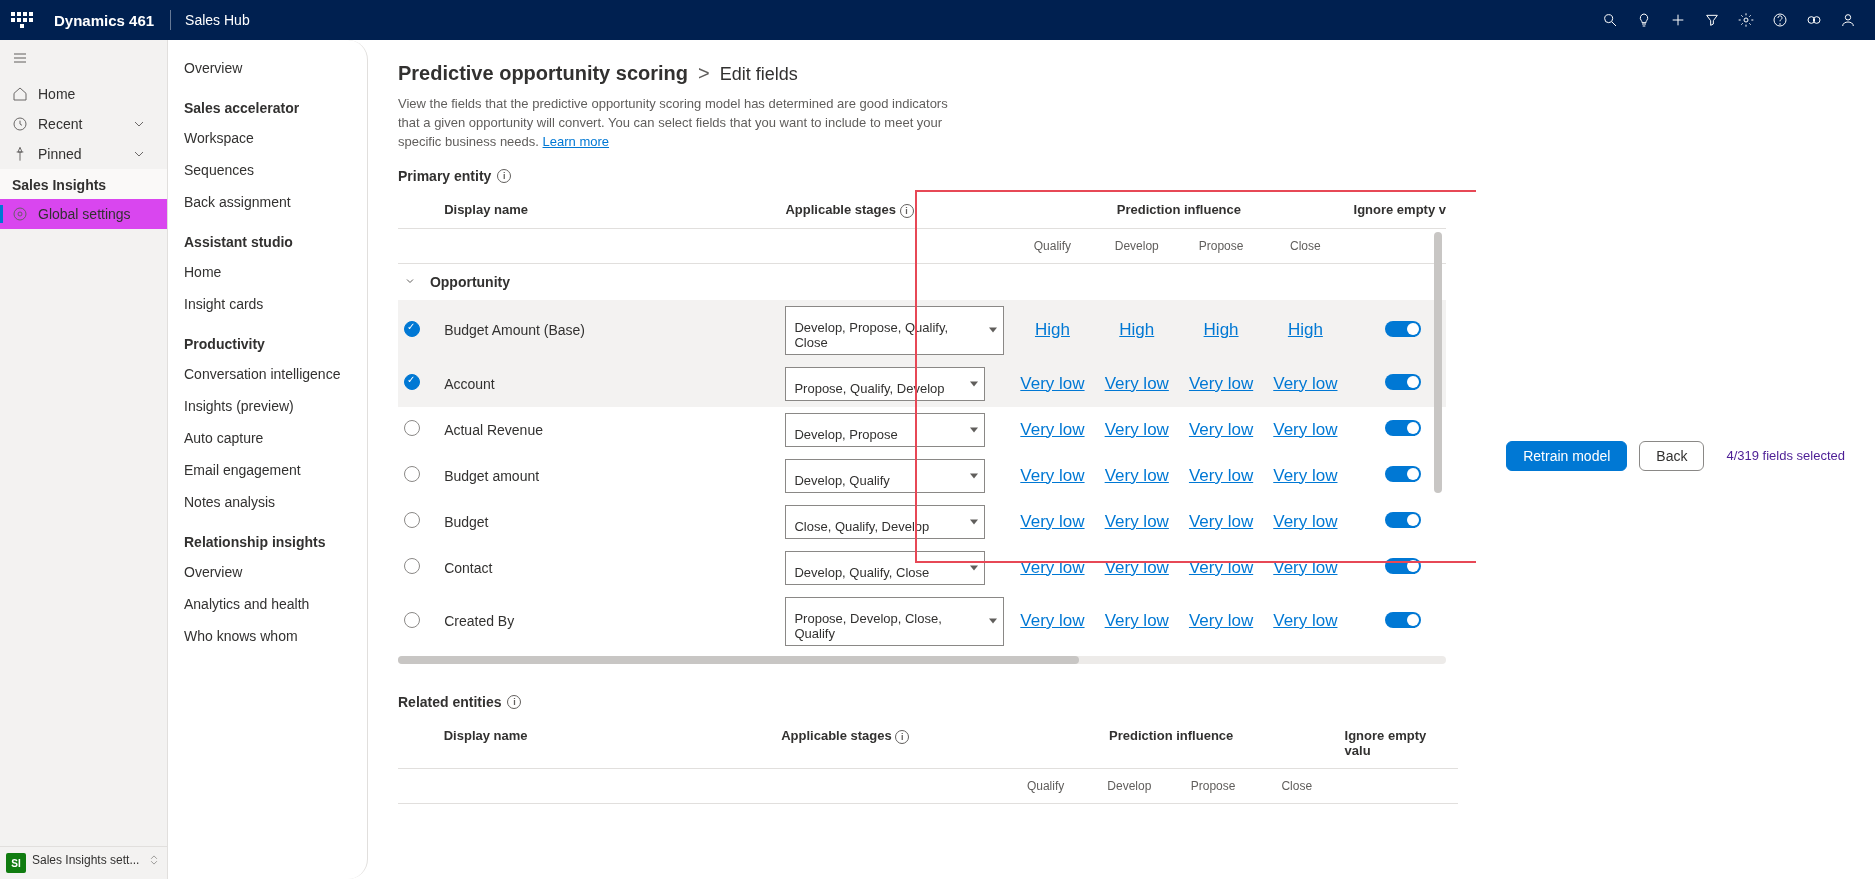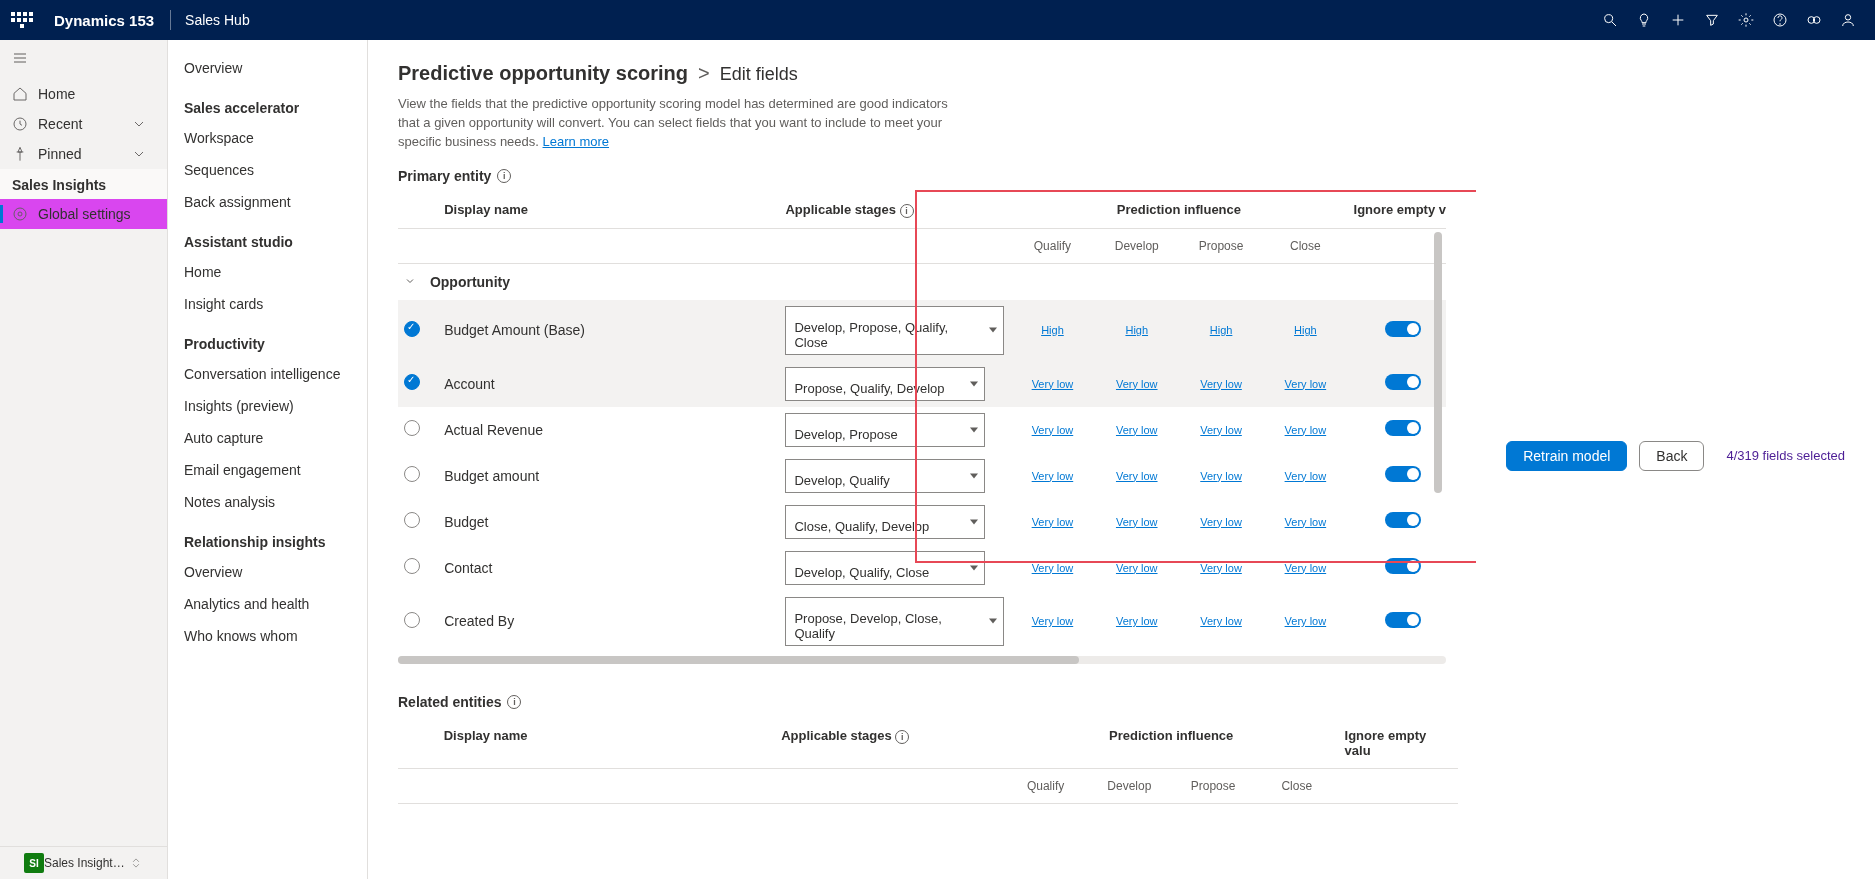--- a/index.html
+++ b/index.html
@@ -16,25 +16,25 @@
   .shell { display:flex; height: calc(100vh - 40px); }
   .leftnav { width:168px; background:#f3f2f1; border-right:1px solid #e1dfdd; display:flex; flex-direction:column; }
   .leftnav .ham { padding:10px 12px; cursor:pointer;}
   .leftnav .ham svg{width:16px;height:16px;stroke:#605e5c;fill:none;stroke-width:1.5;}
   .leftnav .item { display:flex; align-items:center; padding:7px 12px; cursor:pointer; font-size:14px; color:#323130; position:relative;}
   .leftnav .item svg{width:16px;height:16px;stroke:#605e5c;fill:none;stroke-width:1.4;margin-right:10px;}
   .leftnav .item .chev{position:absolute; right:10px;}
   .leftnav .group { padding:8px 12px 6px; font-size:14px; font-weight:600; color:#323130; background:#faf9f8;}
   .leftnav .item.active::before{content:"";position:absolute;left:0;top:6px;bottom:6px;width:3px;background:#0078d4;}
   .leftnav .item.active{background:#d946ef;}
-  .leftnav .bottomswitch{margin-top:auto;border-top:1px solid #e1dfdd;display:flex;align-items:center;padding:6px 24px;cursor:pointer;}
+  .leftnav .bottomswitch{margin-top:auto;border-top:1px solid #e1dfdd;display:flex;padding:6px 6px;cursor:pointer;gap:6px;}
   .leftnav .bottomswitch .badge{width:20px;height:20px;background:#107c10;color:#fff;font-size:10px;font-weight:600;display:flex;align-items:center;justify-content:center;border-radius:2px;}
   .leftnav .bottomswitch .txt{font-size:12px;white-space:nowrap;overflow:hidden;text-overflow:ellipsis;flex:1;}
   .leftnav .bottomswitch svg{width:14px;height:14px;stroke:#605e5c;fill:none;}
-  .subnav { width:200px; border-right:1px solid #e1dfdd; padding:12px 0; overflow-y:auto;}
+  .subnav { width:200px; border-right:1px solid #e1dfdd; padding:12px 0; overflow-y:auto;border-radius:20px;}
   .subnav .link{display:block;padding:8px 16px;font-size:14px;color:#323130;cursor:pointer;}
   .subnav .heading{padding:16px 16px 6px;font-size:14px;font-weight:600;color:#323130;}
   .main { flex:1; display:flex; overflow:hidden; position:relative;}
   .main-scroll{flex:1;overflow:auto;padding:22px 30px 10px 30px;}
   .breadcrumb{font-size:20px;font-weight:600;display:flex;align-items:baseline;gap:10px;margin-bottom:10px;}
   .breadcrumb .sep{color:#605e5c;font-weight:400;}
   .breadcrumb .sub{font-size:18px;font-weight:400;}
   .desc{color:#605e5c;font-size:13px;max-width:560px;line-height:1.45;}
   .desc a{color:#0078d4;text-decoration:underline;cursor:pointer;}
   .section-label{margin-top:16px;font-size:14px;font-weight:600;display:flex;align-items:center;gap:6px;}
@@ -46,21 +46,21 @@
   .tbl .pred-head{text-align:center;}
   .tbl .grp-row td{padding:10px 6px;font-weight:600;}
   .tbl .grp-row .chev{display:inline-block;margin-right:10px;}
   .tbl tbody tr.datarow td{padding:6px 6px;border-bottom:0;}
   .tbl tbody tr.datarow.sel{background:#f3f2f1;}
   .radio{width:16px;height:16px;border:1px solid #8a8886;border-radius:50%;display:inline-block;position:relative;cursor:pointer;}
   .radio.checked{border-color:#0078d4;background:#0078d4;}
   .radio.checked::after{content:"✓";color:#fff;font-size:10px;position:absolute;left:2px;top:-1px;}
   .dd{border:1px solid #8a8886;padding:13px 22px 4px 8px;font-size:13px;position:relative;min-width:200px;display:inline-block;cursor:pointer;background:#fff;}
   .dd::after{content:"";position:absolute;right:6px;top:50%;transform:translateY(-50%);border-left:4px solid transparent;border-right:4px solid transparent;border-top:5px solid #605e5c;}
-  .infl{color:#0078d4;text-decoration:underline;font-size:11px;cursor:pointer;text-align:center;display:block;}
+  .infl{color:#0078d4;text-decoration:underline;font-size:17px;cursor:pointer;text-align:center;display:block;}
   .toggle{width:36px;height:16px;background:#0078d4;border-radius:8px;position:relative;display:inline-block;cursor:pointer;}
   .toggle::after{content:"";position:absolute;right:2px;top:2px;width:12px;height:12px;border-radius:50%;background:#fff;}
   .highlight-box{position:absolute;border:2px solid #e74856;pointer-events:none;}
   .footer{display:flex;align-items:center;gap:12px;padding:10px 30px 18px;border-top:0;}
   .btn{padding:6px 16px;font-size:14px;border-radius:6px;cursor:pointer;}
   .btn.primary{background:#0078d4;color:#fff;border:1px solid #0078d4;}
   .btn.secondary{background:#fff;border:1px solid #8a8886;color:#323130;}
   .footer .count{font-size:13px;color:#4c1d95;margin-left:10px;}
   .hscroll-track{height:8px;background:#edebe9;position:relative;margin:4px 0 14px 0;border-radius:4px;}
   .hscroll-thumb{height:8px;background:#c8c6c4;position:absolute;left:0;width:65%;border-radius:4px;}
@@ -76,21 +76,21 @@
     <span></span>
       <span></span>
       <span></span>
       <span></span>
       <span></span>
       <span></span>
       <span></span>
       <span></span>
       <span></span>
   </div>
-  <div class="brand">Dynamics 153</div>
+  <div class="brand">Dynamics 461</div>
   <div class="divider"></div>
   <div class="app">Sales Hub</div>
   <div class="spacer"></div>
   <div class="ticon">
       <svg viewBox="0 0 24 24">
         <circle cx="10" cy="10" r="6"></circle>
         <line x1="15" y1="15" x2="21" y2="21"></line>
       </svg>
     </div>
   <div class="ticon">

